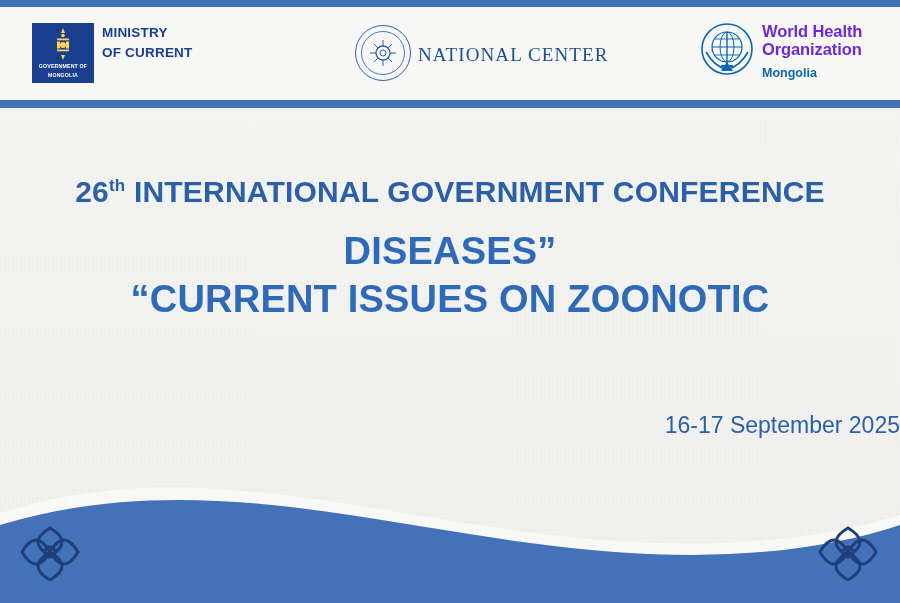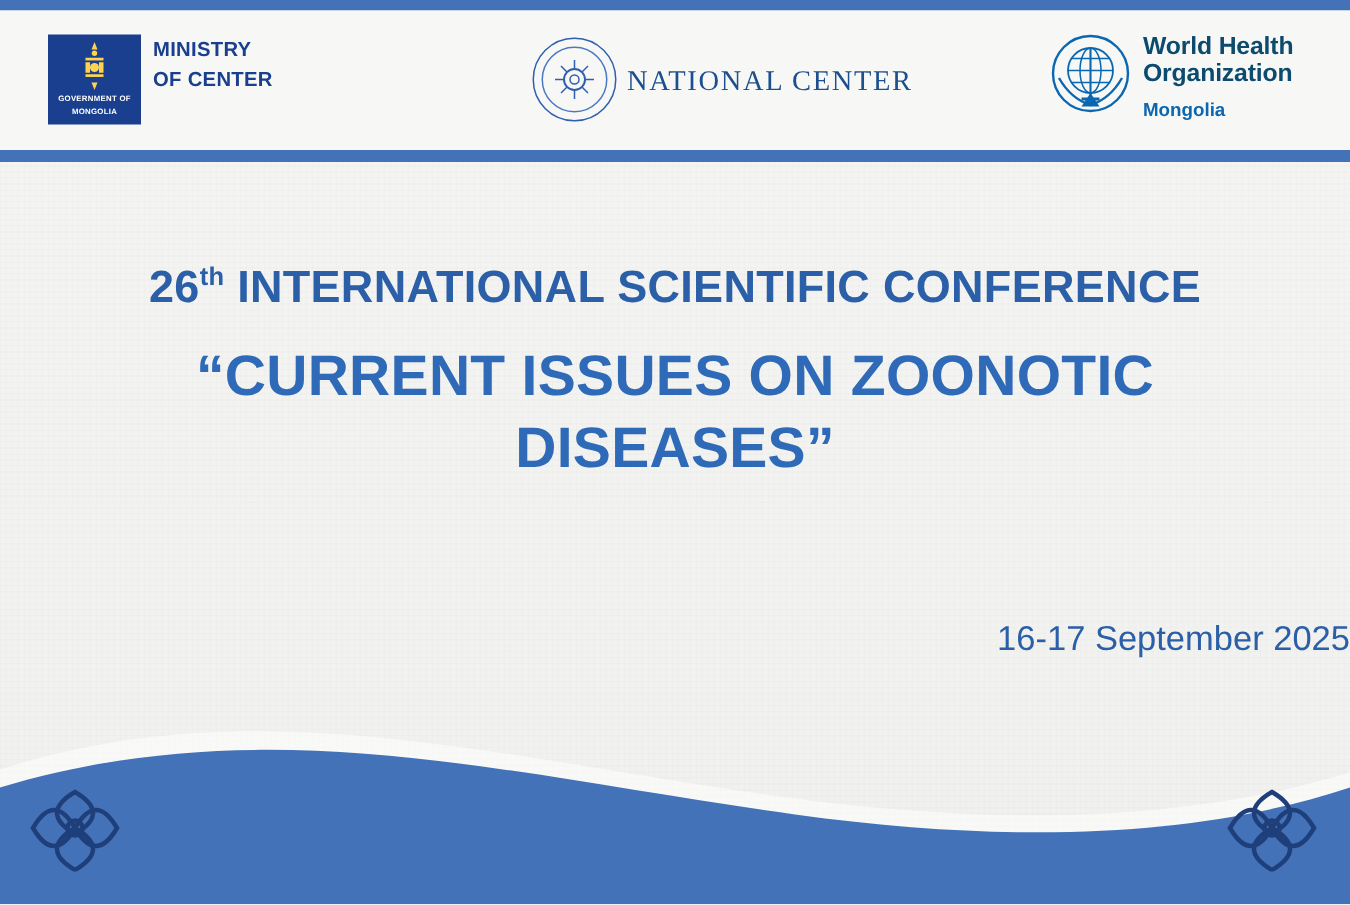--- a/index.html
+++ b/index.html
@@ -135,21 +135,21 @@
 
   .logo-who {
     position: absolute;
     left: 700px; top: 22px;
     display: flex;
     align-items: flex-start;
     gap: 8px;
   }
   .who-emblem { width: 54px; height: 54px; }
   .who-words {
-    color: #0c4a6e;
+    color: #6d28d9;
     font-weight: bold;
     font-size: 16.5px;
     line-height: 1.12;
     letter-spacing: -.1px;
   }
   .who-country {
     color: #0a67b1;
     font-weight: bold;
     font-size: 12.5px;
     margin-top: 7px;
@@ -229,21 +229,21 @@
         <rect x="13" y="14.5" width="3" height="7" fill="#ffd34d"></rect>
         <circle cx="10" cy="18" r="3" fill="#ffd34d"></circle>
         <rect x="4" y="22.5" width="12" height="1.8" fill="#ffd34d"></rect>
         <polygon points="10,33 12,28 8,28" fill="#ffd34d"></polygon>
       </svg>
       <div class="gov-text">GOVERNMENT OF</div>
       <div class="gov-text">MONGOLIA</div>
     </div>
     <div class="moh-words">
       <div>MINISTRY</div>
-      <div>OF CENTER</div>
+      <div>OF CURRENT</div>
     </div>
   </div>
 
   <div class="logo-nczd">
     <div class="nczd-seal">
       <svg class="bug" viewBox="0 0 30 30">
         <circle cx="15" cy="15" r="7" fill="none" stroke="#2f5fae" stroke-width="1.3"></circle>
         <circle cx="15" cy="15" r="3" fill="none" stroke="#2f5fae" stroke-width="1"></circle>
         <line x1="15" y1="2" x2="15" y2="8" stroke="#2f5fae" stroke-width="1"></line>
         <line x1="15" y1="22" x2="15" y2="28" stroke="#2f5fae" stroke-width="1"></line>
@@ -278,24 +278,24 @@
       <div class="who-words">Organization</div>
       <div class="who-country">Mongolia</div>
     </div>
   </div>
 
   <div class="header-rule"></div>
 
   <div class="body-area"></div>
 
   <div class="title-block">
-    <div class="conf-line"><span>26</span><sup>th</sup><span> INTERNATIONAL SCIENTIFIC CONFERENCE</span></div>
+    <div class="conf-line"><span>26</span><sup>th</sup><span> INTERNATIONAL GOVERNMENT CONFERENCE</span></div>
     <div class="conf-title">
+      <div>DISEASES”</div>
       <div>“CURRENT ISSUES ON ZOONOTIC</div>
-      <div>DISEASES”</div>
     </div>
   </div>
 
   <div class="meta-block">
     <div class="meta-date">16-17 September 2025</div>
   </div>
 
   <svg class="wave" viewBox="0 0 900 150" preserveAspectRatio="none">
     <path d="M0,60 C170,5 330,52 520,78 C680,100 800,92 900,62 L900,150 L0,150 Z" fill="#ffffff" opacity="0.55"></path>
     <path d="M0,72 C180,18 340,64 530,90 C690,112 810,102 900,72 L900,150 L0,150 Z" fill="#4472b8"></path>

